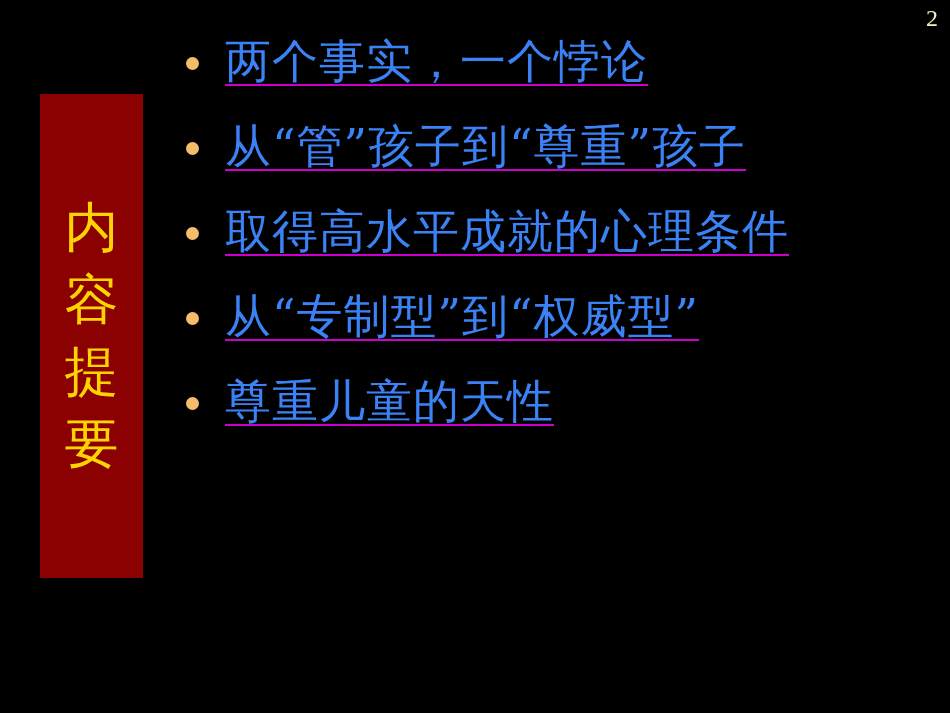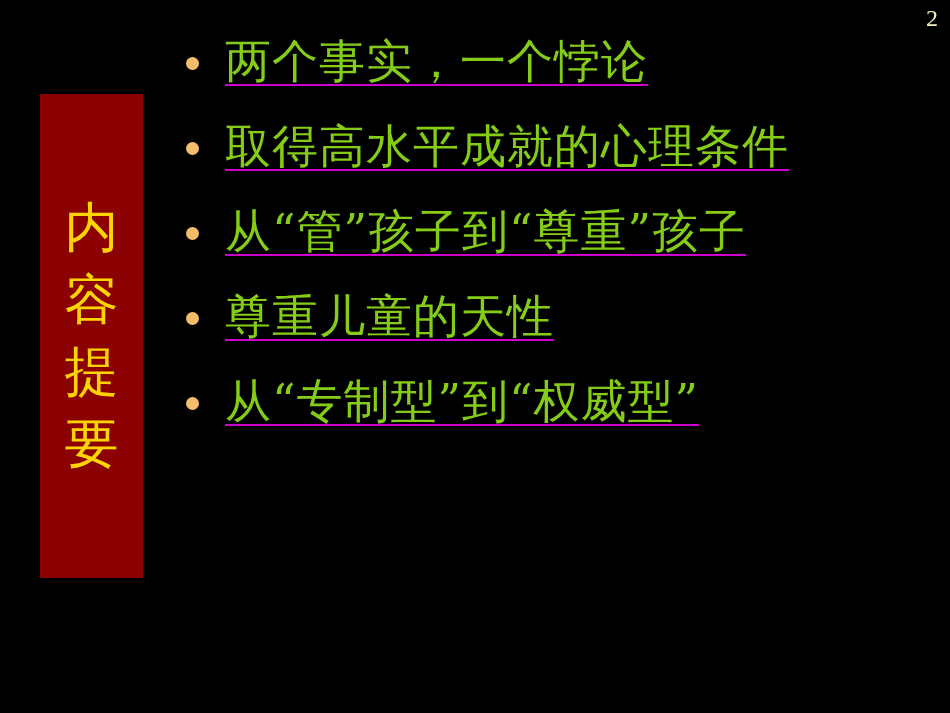--- a/index.html
+++ b/index.html
@@ -78,21 +78,21 @@
     flex: 0 0 auto;
     width: 13px;
     height: 13px;
     border-radius: 50%;
     background: #F5BD69;
     margin-right: 26px;
     margin-top: 4px;
   }
   .bullet-text {
     flex: 0 1 auto;
-    color: #84cc16;
+    color: #3b82f6;
     font-family: "DejaVu Serif", serif;
     font-size: 46px;
     line-height: 1.05;
     white-space: nowrap;
     text-decoration: underline;
     text-decoration-color: #CC00CC;
     text-underline-offset: 7px;
     text-decoration-thickness: 2px;
     letter-spacing: 1px;
   }
@@ -115,35 +115,35 @@
 
   <div class="bullet-list">
 
     <div class="bullet-row">
       <span class="bullet-marker"></span>
       <span class="bullet-text">两个事实，一个悖论</span>
     </div>
 
     <div class="bullet-row">
       <span class="bullet-marker"></span>
-      <span class="bullet-text">取得高水平成就的心理条件</span>
+      <span class="bullet-text">从“管”孩子到“尊重”孩子</span>
     </div>
 
     <div class="bullet-row">
       <span class="bullet-marker"></span>
-      <span class="bullet-text">从“管”孩子到“尊重”孩子</span>
+      <span class="bullet-text">取得高水平成就的心理条件</span>
     </div>
 
 
     <div class="bullet-row">
       <span class="bullet-marker"></span>
-      <span class="bullet-text">尊重儿童的天性</span>
+      <span class="bullet-text">从“专制型”到“权威型”</span>
     </div>
 
     <div class="bullet-row">
       <span class="bullet-marker"></span>
-      <span class="bullet-text">从“专制型”到“权威型”</span>
+      <span class="bullet-text">尊重儿童的天性</span>
     </div>
 
 
   </div>
 
 </div>
 
 </body></html>

